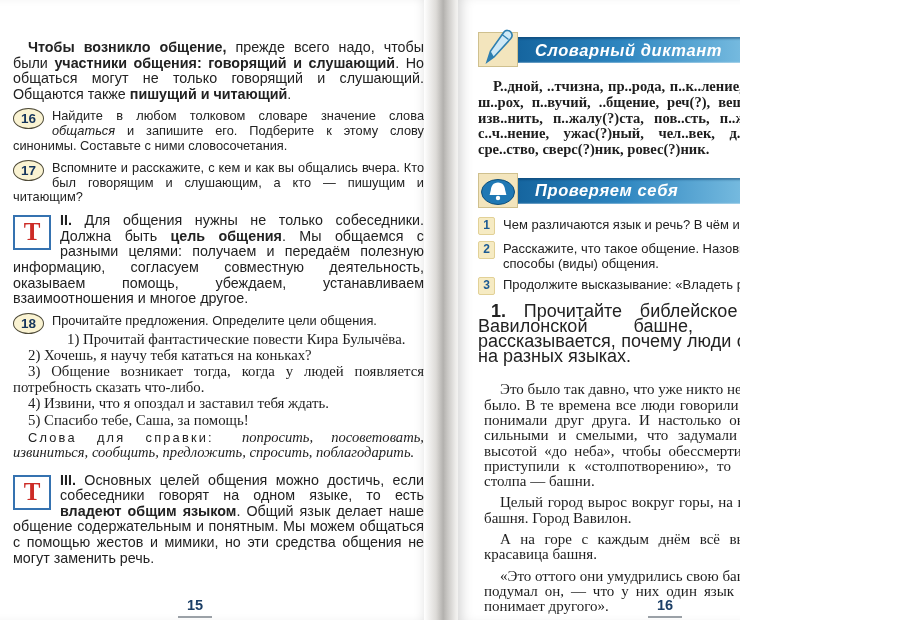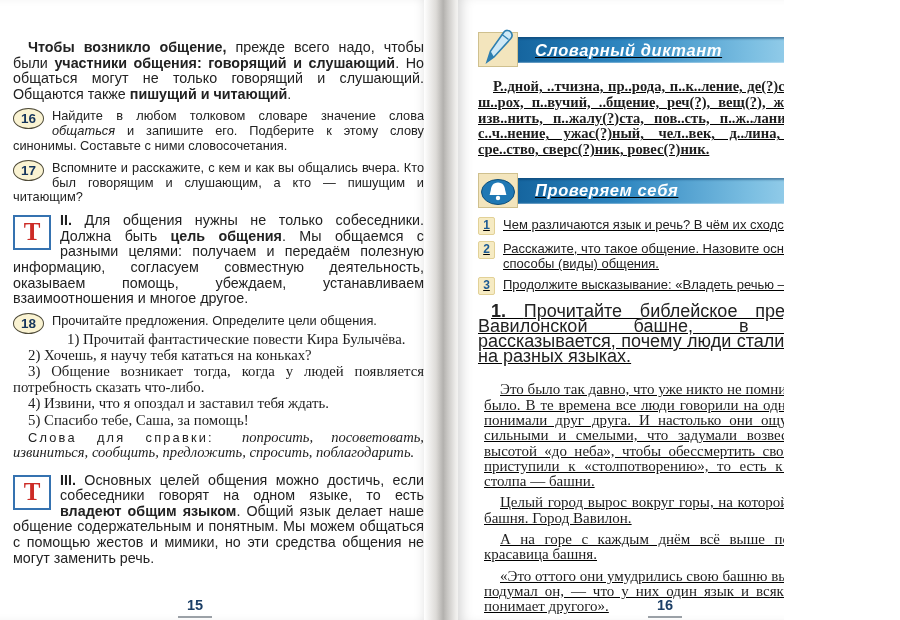--- a/index.html
+++ b/index.html
@@ -1,20 +1,20 @@
 <!DOCTYPE html>
 <html><head>
 <meta charset="utf-8">
 <style>
   html,body{margin:0;padding:0;}
   body{font-family:"Liberation Sans",sans-serif;}
-  .spread{position:relative;width:740px;height:620px;background:#0c4a6e;overflow:hidden;padding-left:44px;}
+  .spread{position:relative;width:740px;height:620px;background:#0c4a6e;overflow:hidden;}
   .page{position:absolute;top:0;height:620px;background:#ffffff;overflow:hidden;}
   .page-left{left:0;width:430px;box-shadow:inset -10px 0 14px -8px rgba(0,0,0,.22);}
-  .page-right{left:458px;width:420px;box-shadow:inset 10px 0 14px -8px rgba(0,0,0,.20);border-right:1px solid #d946ef;text-decoration:underline;}
+  .page-right{left:458px;width:420px;box-shadow:inset 10px 0 14px -8px rgba(0,0,0,.20);border-right:1px solid #d946ef;}
   .gutter{position:absolute;top:0;left:424px;width:40px;height:620px;
     background:linear-gradient(90deg,#ffffff 0%,#dddbd8 30%,#b3b1ae 48%,#c8c6c3 58%,#efeeec 80%,#ffffff 100%);}
   .content-l{padding:40px 6px 0 13px;}
   .content-r{padding:26px 15px 0 20px;}
 
   
   .para{font-size:14.3px;line-height:15.6px;text-align:justify;text-indent:15px;color:#222;margin:0 0 1px 0;}
   .ex{margin-top:7px;font-size:12.8px;line-height:14.8px;text-align:justify;color:#222;}
   .ex-badge{float:left;width:29px;height:19px;margin:-1px 8px 0 0;background:#faf3d2;border:1.5px solid #4e4a38;
     border-radius:50%;text-align:center;font-weight:bold;font-size:13.5px;line-height:19px;color:#16355c;}

